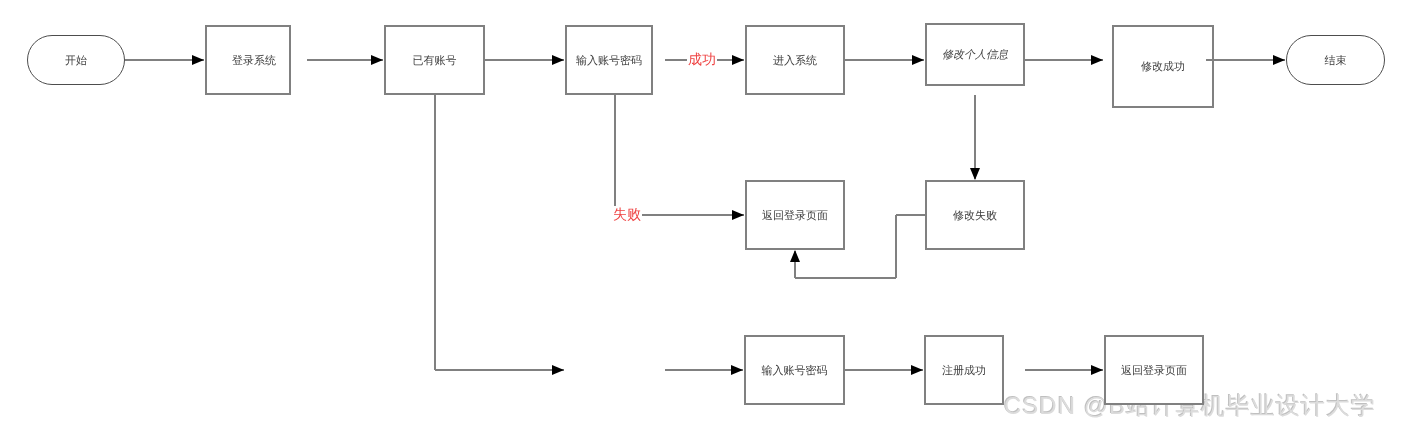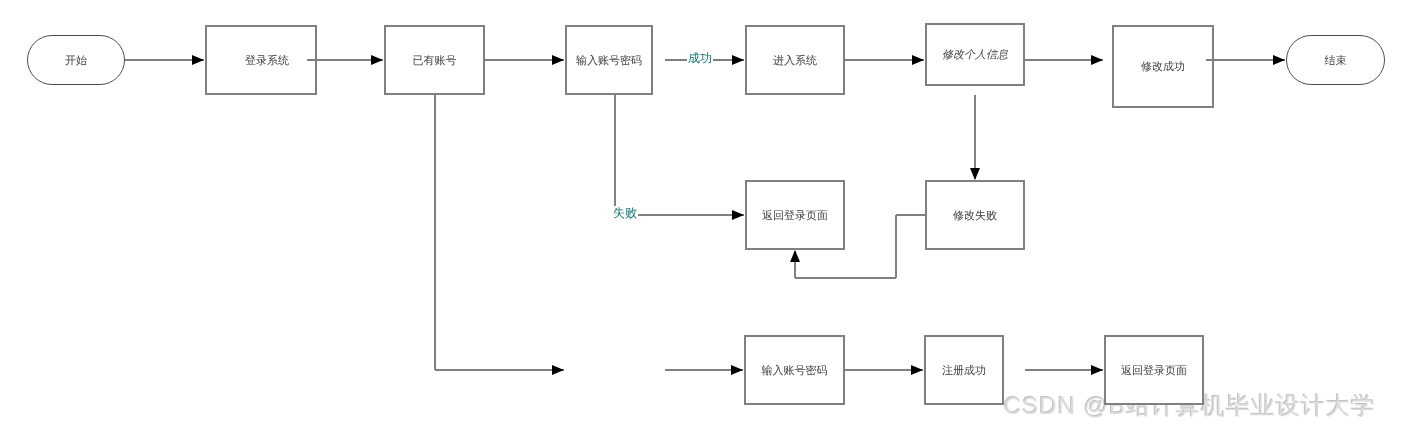--- a/index.html
+++ b/index.html
@@ -24,22 +24,22 @@
     line-height:1;
   }
   .node.process{ border:2px solid #808080; }
   .node.terminal{ border:1px solid #4d4d4d; border-radius:25px; }
   .edge{ position:absolute; left:0; top:0; width:0; height:0; }
   .seg{ position:absolute; background:#808080; }
   .arrowhead{ position:absolute; width:0; height:0; }
   .edge-label{
     position:absolute;
     background:#ffffff;
-    font-size:12px;
-    color:#0f766e;
+    font-size:14px;
+    color:#ef4444;
     line-height:1.1;
     padding:1px 1px;
     white-space:nowrap;
   }
   .watermark{
     position:absolute;
     left:1004px;
     top:390px;
     font-size:24px;
     letter-spacing:1px;
@@ -49,21 +49,21 @@
   }
 </style>
 </head>
 <body>
 
 <div id="canvas">
   <div class="watermark">CSDN @B站计算机毕业设计大学</div>
 <div class="node terminal" style="left: 27px; top: 35px; width: 98px; height: 50px;">
       <span>开始</span>
     </div>
-    <div class="node process" style="left: 205px; top: 25px; width: 112px; height: 70px; padding-left: 12px;">
+    <div class="node process" style="left: 205px; top: 25px; width: 86px; height: 70px; padding-left: 12px;">
       <span>登录系统</span>
     </div>
     <div class="node process" style="left: 384px; top: 25px; width: 101px; height: 70px;">
       <span>已有账号</span>
     </div>
     <div class="node process" style="left: 565px; top: 25px; width: 88px; height: 70px;">
       <span>输入账号密码</span>
     </div>
     <div class="node process" style="left: 745px; top: 25px; width: 100px; height: 70px;">
       <span>进入系统</span>

